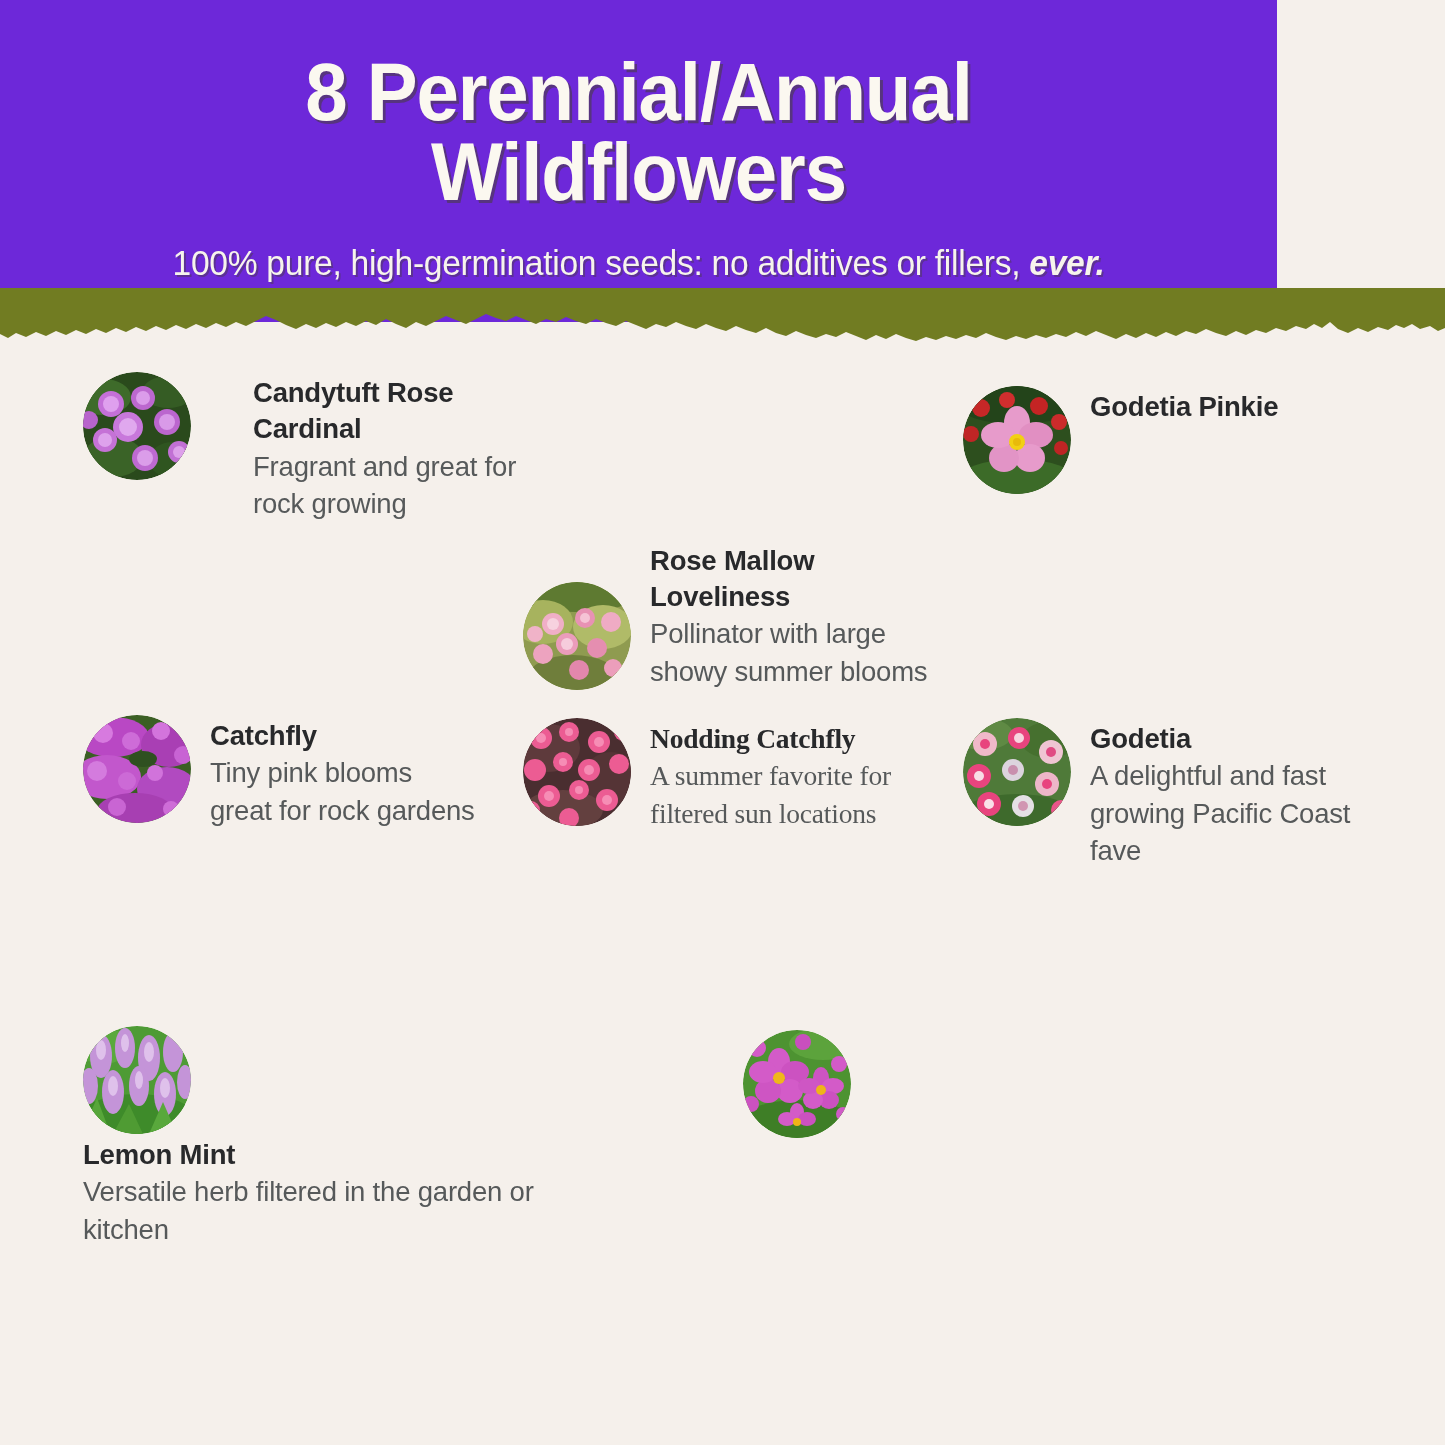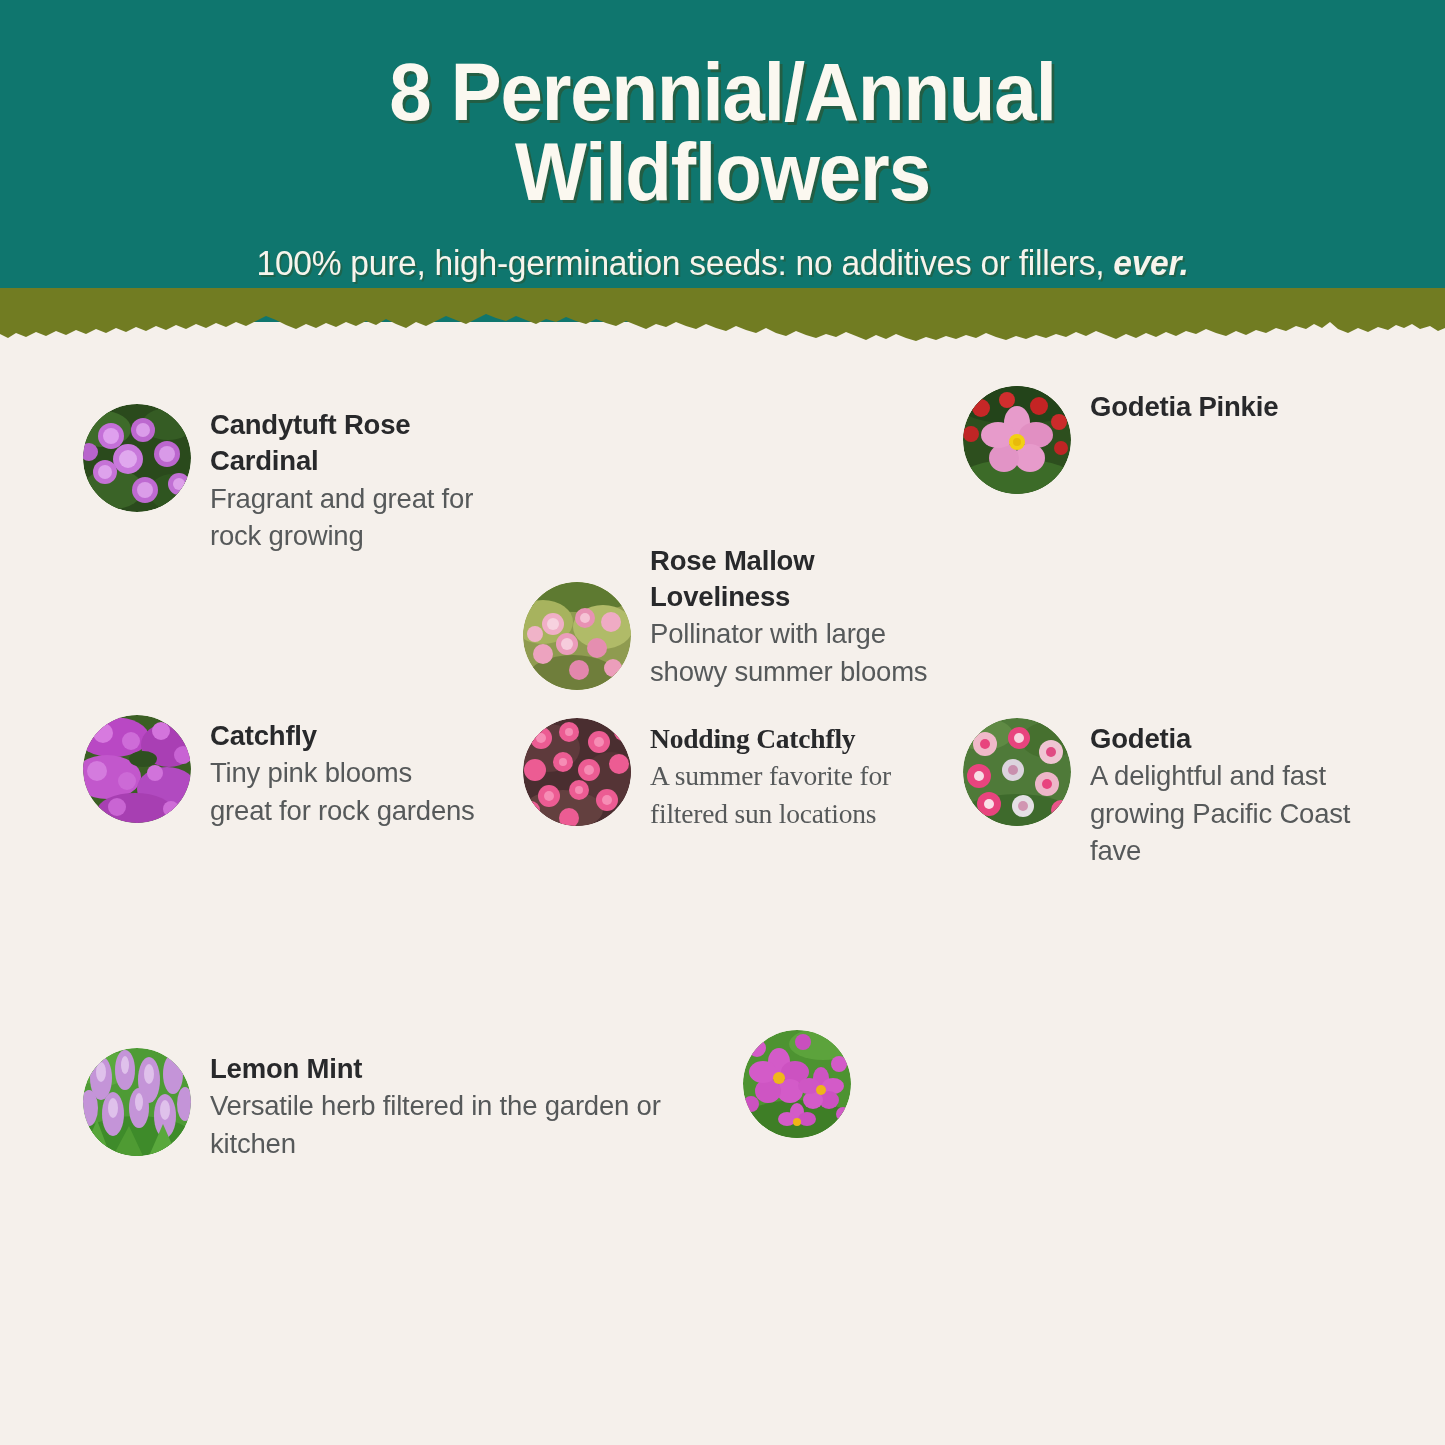--- a/index.html
+++ b/index.html
@@ -14,23 +14,23 @@
   body {
     background: #F5F0EB;
     font-family: "Liberation Sans", sans-serif;
     position: relative;
   }
 
   
   .header {
     position: absolute;
     left: 0; top: 0;
-    width: 1445px;
+    width: 1277px;
     height: 322px;
-    background: #0f766e;
+    background: #6d28d9;
     overflow: visible;
   }
 
   .header-inner {
     width: 100%;
     padding-top: 52px;
     text-align: center;
   }
 
   .title {
@@ -126,27 +126,27 @@
   .row-1 { height: 330px; }
   .row-2 { height: 330px; }
   .row-3 { height: 200px; }
 
   .item.r1 .txt { width: 270px; }
   .item.r1.wide .txt { width: 280px; }
   .item.r2 .txt { width: 265px; }
   .item.r3 .txt { width: 500px; }
 
   
-  .item.a1 { margin-top: 44px; }
+  .item.a1 { margin-top: 12px; justify-content: space-between; }
   .item.a2 { margin-top: 10px; align-items: flex-end; }
   .item.a3 { margin-top: 26px; }
   .item.b1 { margin-top: 25px; }
   .item.b2 { margin-top: 28px; font-family: Liberation Serif, serif; }
   .item.b3 { margin-top: 28px; }
-  .item.c1 { margin-top: 28px; }
+  .item.c1 { margin-top: 6px; flex-direction: column; }
   .item.c2 { margin-top: 10px; }
 
   .row-2 { margin-top: 0px; }
   .row-3 { margin-top: 0px; }
 </style>
 </head>
 <body>
 
 <div class="header">
   <div class="header-inner">

